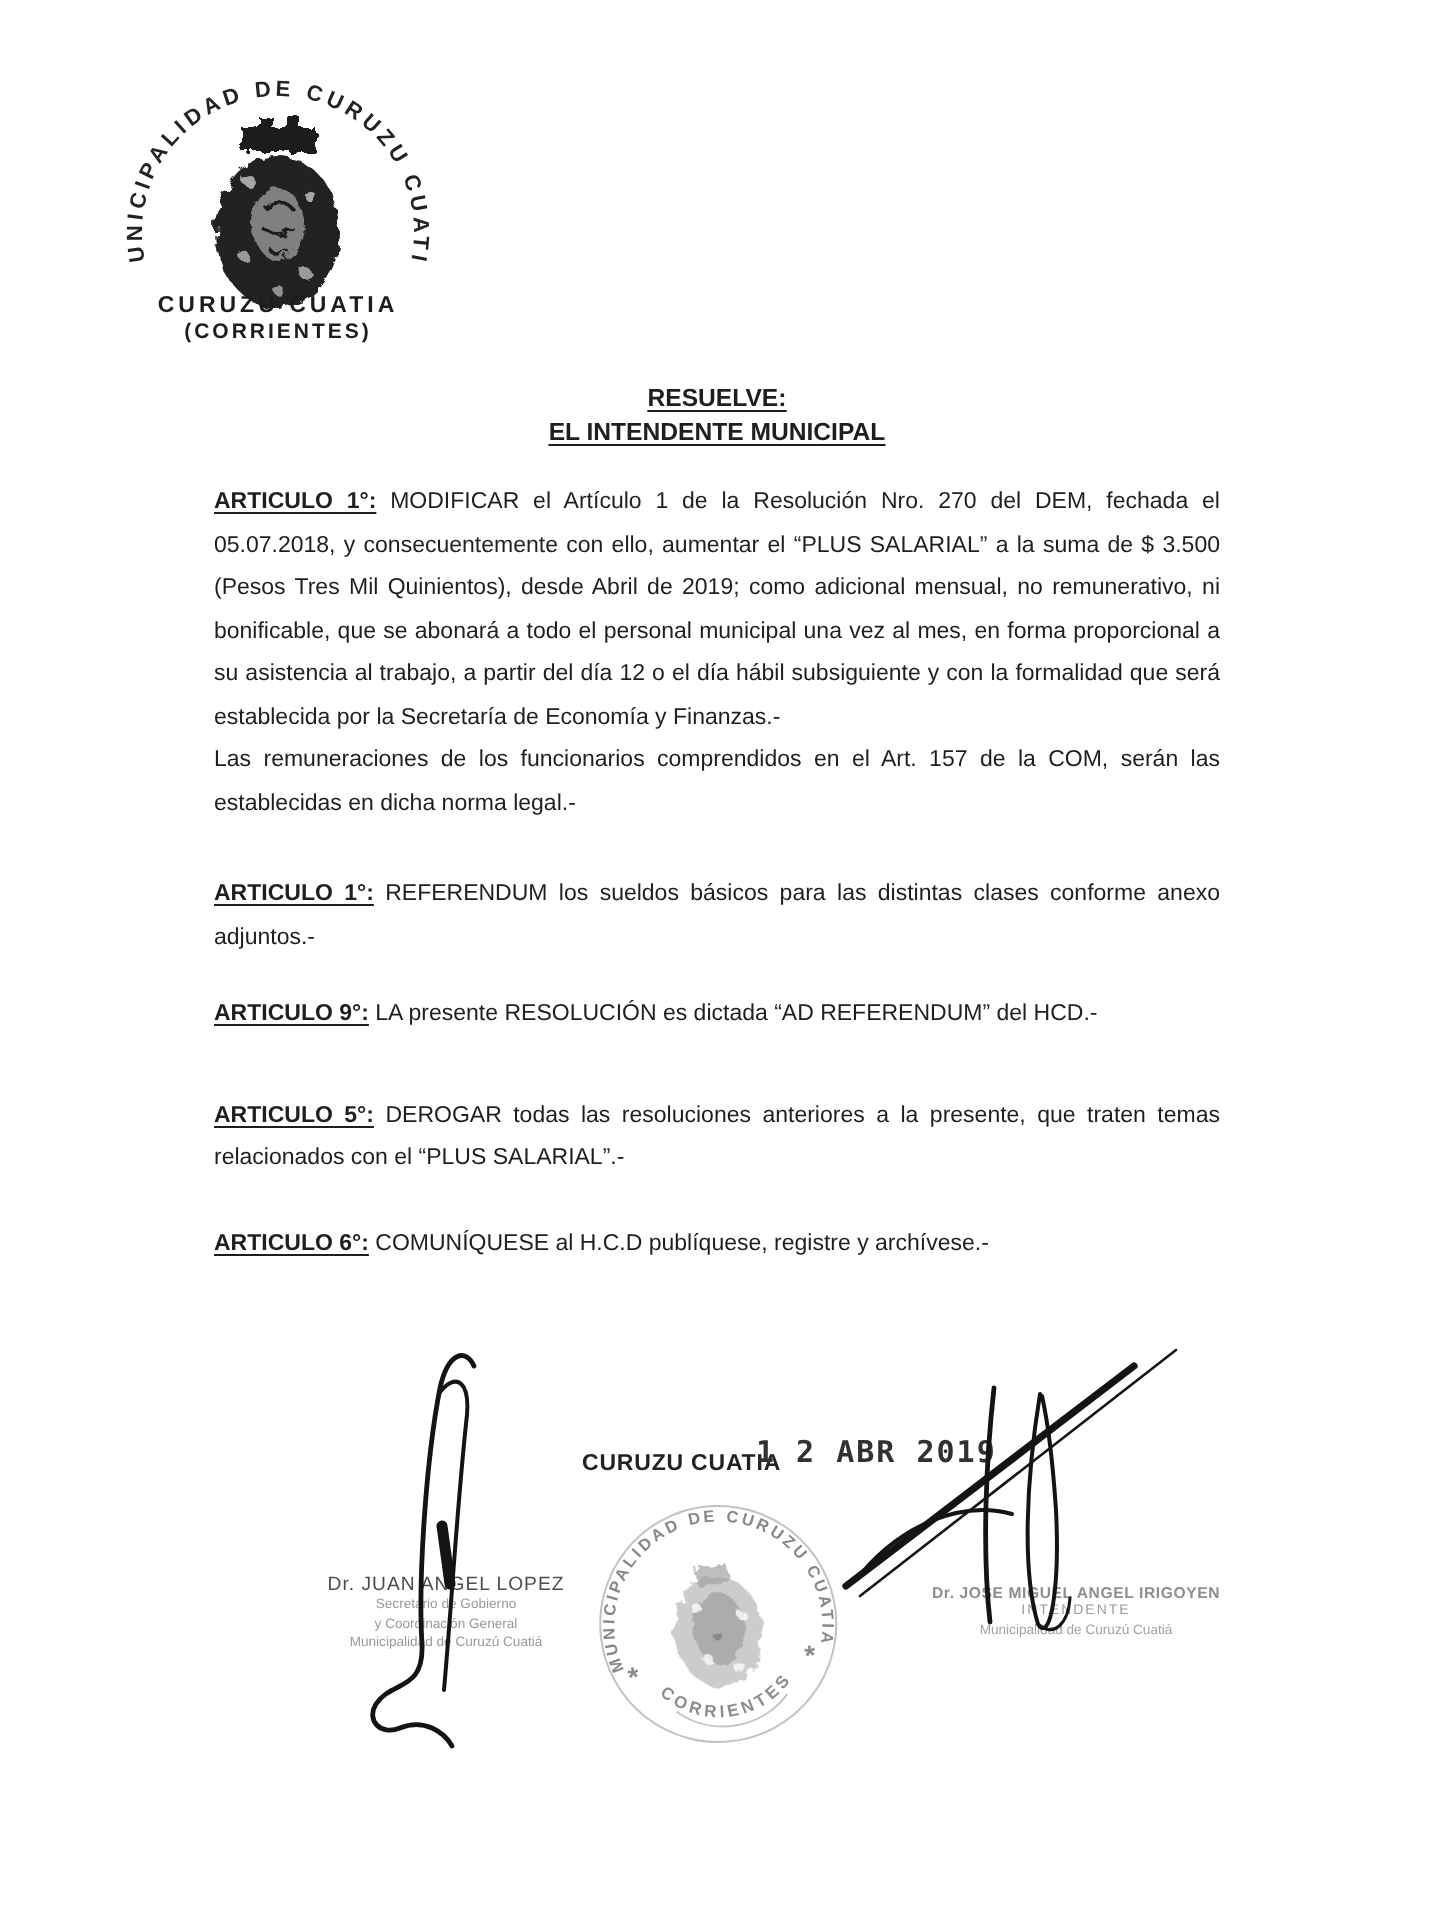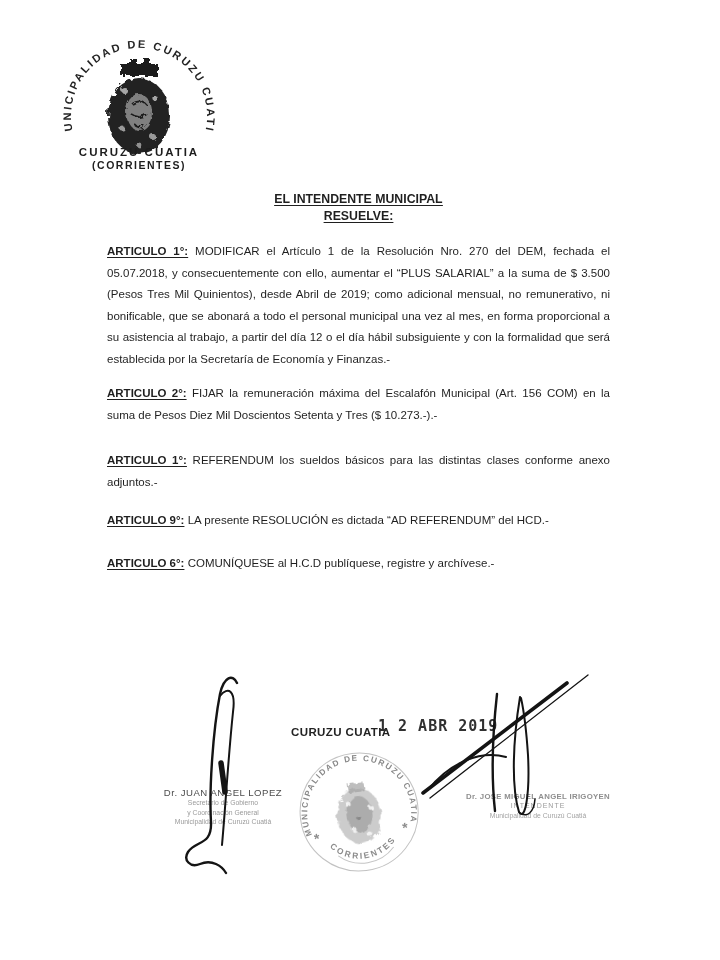--- a/index.html
+++ b/index.html
@@ -85,32 +85,33 @@
       <circle cx="100" cy="108" r="3" fill="#ffffff" opacity="0.55"></circle>
       <circle cx="88" cy="118" r="2.4" fill="#ffffff" opacity="0.5"></circle>
     </g>
     <text x="87" y="128" text-anchor="middle" font-family="Liberation Sans, sans-serif" font-size="11.5" font-weight="bold" fill="#1d1d1d" letter-spacing="2">CURUZU CUATIA</text>
     <text x="87" y="141" text-anchor="middle" font-family="Liberation Sans, sans-serif" font-size="10.5" font-weight="bold" fill="#1d1d1d" letter-spacing="1.5">(CORRIENTES)</text>
   </svg>
 
 
   <div class="doc">
     <div class="preamble">
+      <div class="pl"><span>RESUELVE:</span></div>
       <div class="pl"><span>EL  INTENDENTE MUNICIPAL</span></div>
-      <div class="pl"><span>RESUELVE:</span></div>
     </div>
 
     <p class="mt-a1"><span class="art-label">ARTICULO 1°:</span><span class="art-verb"> MODIFICAR</span><span> el Artículo 1 de la Resolución Nro. 270 del DEM, fechada el 05.07.2018, y consecuentemente con ello, aumentar el “PLUS SALARIAL” a la suma de $ 3.500 (Pesos Tres Mil Quinientos), desde Abril de 2019; como adicional mensual, no remunerativo, ni bonificable, que se abonará a todo el personal municipal una vez al mes, en forma proporcional a su asistencia al trabajo, a partir del día 12 o el día hábil subsiguiente y con la formalidad que será establecida por la Secretaría de Economía y Finanzas.-</span></p>
 
-    <p class="mt-a2"><span class="art-label">ARTICULO 2°:</span><span class="art-verb"> FIJAR</span><span> la remuneración máxima del Escalafón Municipal (Art. 156 COM) en la suma de Pesos Diez Mil Doscientos Setenta y Tres ($ 10.273.-).-</span></p>
+    <p>Las remuneraciones de los funcionarios comprendidos en el Art. 157 de la COM, serán las establecidas en dicha norma legal.-</p>
 
     <p class="mt-a3"><span class="art-label">ARTICULO 1°:</span><span class="art-verb"> REFERENDUM</span><span> los sueldos básicos para las distintas clases conforme anexo adjuntos.-</span></p>
 
     <p class="mt-a4"><span class="art-label">ARTICULO 9°:</span><span class="art-verb"> LA</span><span> presente RESOLUCIÓN es dictada “AD REFERENDUM” del HCD.-</span></p>
 
+    <p class="mt-a5"><span class="art-label">ARTICULO 5°:</span><span class="art-verb"> DEROGAR</span><span> todas las resoluciones anteriores a la presente, que traten temas relacionados con el “PLUS SALARIAL”.-</span></p>
 
     <p class="mt-a6"><span class="art-label">ARTICULO 6°:</span><span class="art-verb"> COMUNÍQUESE</span><span> al  H.C.D  publíquese, registre y archívese.-</span></p>
   </div>
 
   <div class="dateline-place">CURUZU CUATIA</div>
   <div class="date-stamp">1 2 ABR 2019</div>
 
   <svg class="stamp-svg" width="140" height="140" viewBox="0 0 140 140">
     <defs>
       <path id="stampArcTop" d="M 20,86 A 52,52 0 1 1 120,86" fill="none"></path>

